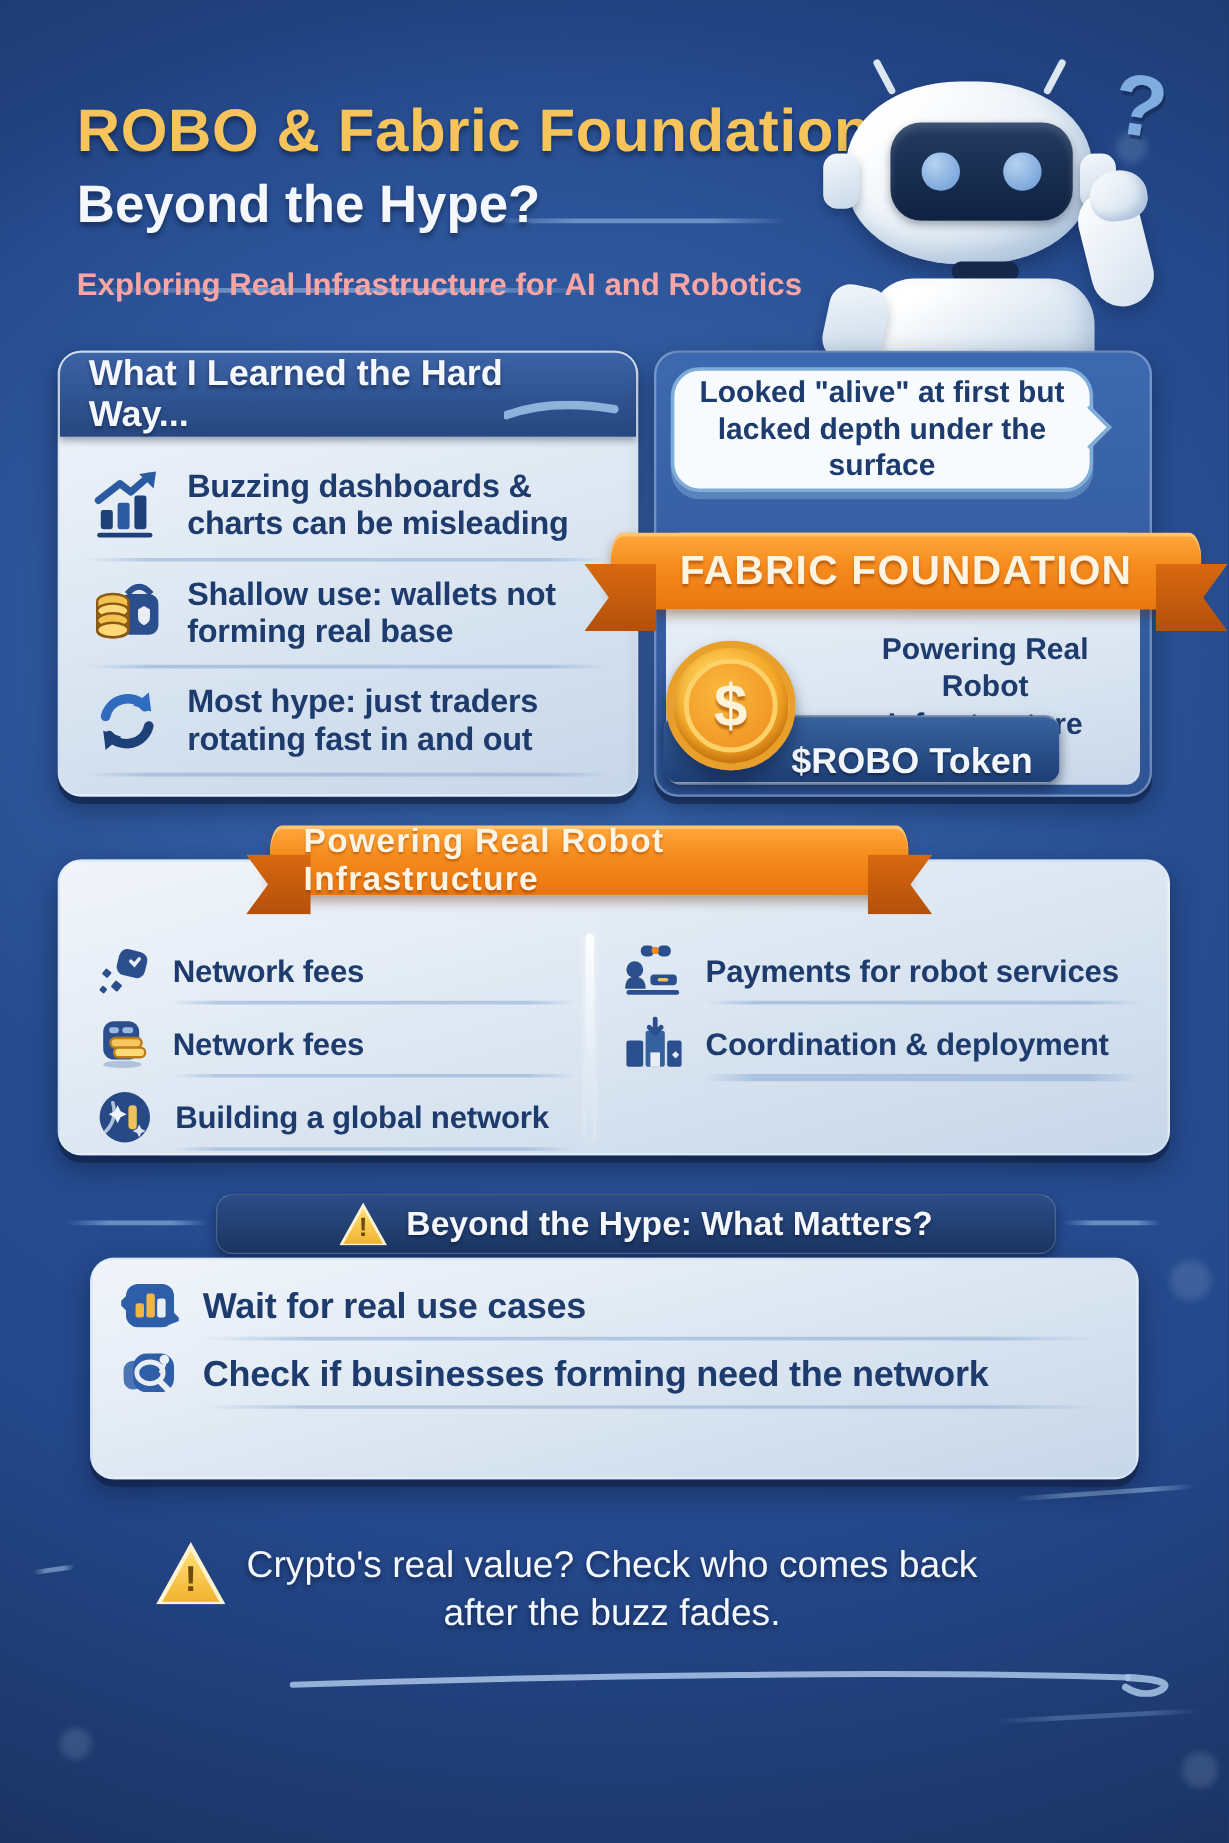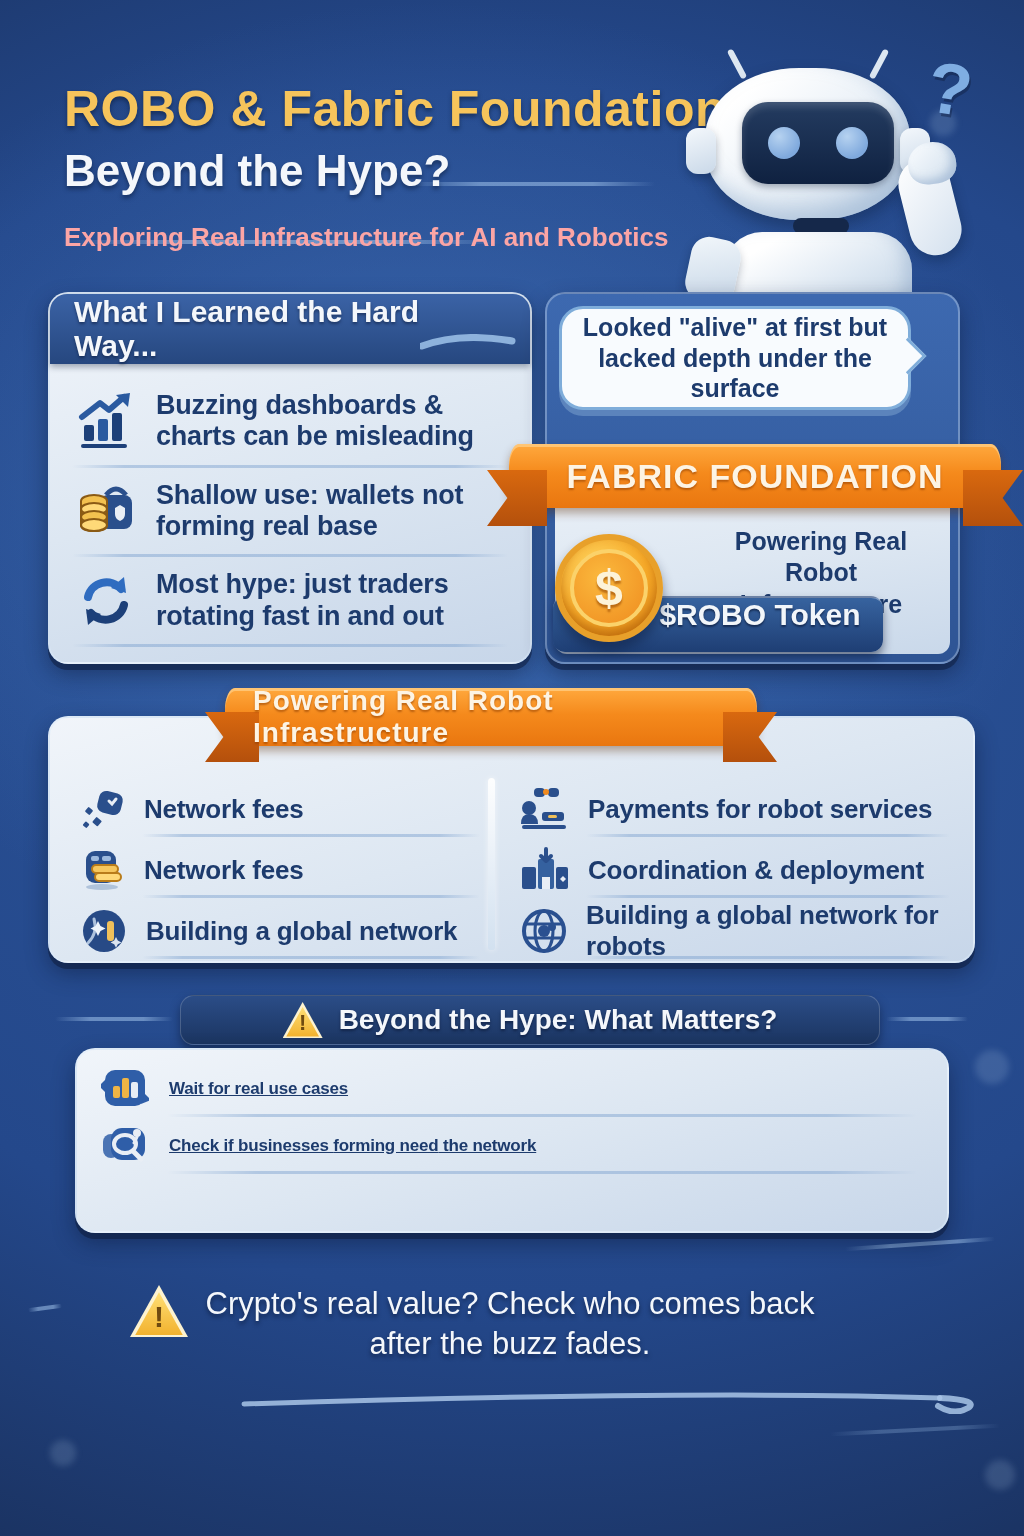--- a/index.html
+++ b/index.html
@@ -114,21 +114,21 @@
     border:6px solid #e8a02a; box-shadow:0 8px 12px rgba(10,25,55,.45), inset 0 -6px 10px rgba(160,80,0,.5);
     display:flex; align-items:center; justify-content:center; z-index:4; }
   .coin-inner { width:78px; height:78px; border-radius:50%; border:4px solid #fbd26a;
     background:radial-gradient(circle at 40% 35%, #f9b salmon, #ef8c1f);
     background:radial-gradient(circle at 40% 35%, #fbb93d, #ef8c1f);
     display:flex; align-items:center; justify-content:center; }
   .coin-symbol { font-size:50px; font-weight:800; color:#fdf3d8; text-shadow:0 3px 2px rgba(150,70,0,.6); }
   .token-badge { position:absolute; left:6px; top:302px; width:330px; height:56px; border-radius:12px;
     background:linear-gradient(180deg,#37639f,#1e3e74); border-top:2px solid rgba(255,255,255,.35);
     box-shadow:0 6px 10px rgba(8,20,48,.5);
-    display:flex; align-items:flex-start; justify-content:center; padding-left:84px; }
+    display:flex; align-items:flex-end; justify-content:center; padding-left:84px; }
   .token-badge .txt { font-size:30px; font-weight:800; color:#f2f6fa; text-shadow:0 2px 2px rgba(8,20,48,.6); }
 
   
   .ribbon2 { left:225px; top:688px; width:532px; height:58px; z-index:3; }
   .ribbon2 .rb-txt { font-size:28px;margin-left:28px; }
   .ribbon2 .rb-tail { width:54px; height:50px; top:24px; }
   .ribbon2 .rb-tail.left { left:-20px; } .ribbon2 .rb-tail.right { right:-20px; }
 
   .card2 { left:48px; top:716px; width:927px; height:247px; z-index:2; padding:58px 28px 0 28px; }
   .col { position:absolute; top:58px; }
@@ -151,21 +151,21 @@
   .warn .tri-outer { width:100%; height:100%; clip-path:polygon(50% 0,100% 100%,0 100%);
     background:#fdf3d0; }
   .warn .tri-inner { position:absolute; left:9%; top:14%; width:82%; height:82%;
     clip-path:polygon(50% 0,100% 100%,0 100%);
     background:linear-gradient(180deg,#ffdf76,#f2b22e); }
   .warn .excl { position:absolute; left:0; right:0; bottom:6%; text-align:center;
     font-weight:800; color:#6f4a10; }
 
   .card3 { left:75px; top:1048px; width:874px; height:185px; z-index:2; padding:10px 30px 0 24px; }
   .c3-row { display:flex; align-items:center; gap:20px; height:50px; margin-top:4px; }
-  .c3-row .txt { font-size:17px; font-weight:700; letter-spacing:-.2px;text-decoration:underline; }
+  .c3-row .txt { font-size:30px; font-weight:700; letter-spacing:-.2px; }
   .c3-row .txt b { font-weight:800; }
 
   
   .footer-warn { position:absolute; left:130px; top:1285px; width:58px; height:52px; }
   .footer-text { position:absolute; left:200px; top:1284px; width:620px; text-align:center;
     font-size:31px; font-weight:400; color:#f4f7fb; line-height:1.3;
     text-shadow:0 3px 4px rgba(8,20,48,.6); }
   .footer-swoosh { position:absolute; left:240px; top:1386px; }
 
   svg { display:block; }
@@ -379,32 +379,20 @@
           <rect x="22" y="30" width="8" height="12" fill="#e9eef5"></rect>
           <path d="M26 2 v12 M26 14 l-5 -5 M26 14 l5 -5" stroke="#2a4f8c" stroke-width="4" fill="none" stroke-linecap="round"></path>
           <rect x="36" y="20" width="12" height="22" rx="2" fill="#2a4f8c"></rect>
           <path d="M40 32 l3 3 l3 -3 l-3 -3 z" fill="#e9eef5"></path>
         </svg>
       </div>
       <div class="txt navy">Coordination &amp; deployment</div>
     </div>
     <div class="hr" style="margin-left:66px;"></div>
 
-    <div class="c2-row">
-      <div class="icon-box">
-        <svg width="48" height="48" viewBox="0 0 48 48">
-          <circle cx="24" cy="24" r="20" stroke="#2a5090" stroke-width="4" fill="none"></circle>
-          <ellipse cx="24" cy="24" rx="9" ry="20" stroke="#2a5090" stroke-width="3" fill="none"></ellipse>
-          <path d="M5 17 h38 M5 31 h38" stroke="#2a5090" stroke-width="3"></path>
-          <circle cx="24" cy="24" r="6" fill="#2a5090"></circle>
-          <circle cx="32" cy="20" r="4" fill="#2a5090"></circle>
-        </svg>
-      </div>
-      <div class="txt navy">Building a global network for robots</div>
-    </div>
     <div class="hr" style="margin-left:66px;"></div>
   </div>
 </div>
 
 <div class="swoosh" style="left:55px; top:1017px; width:118px;"></div>
 <div class="swoosh" style="left:886px; top:1017px; width:82px;"></div>
 
 <div class="bar3">
   <span class="warn" style="width:40px; height:36px;">
     <span class="tri-outer" style="display:block;"></span>

